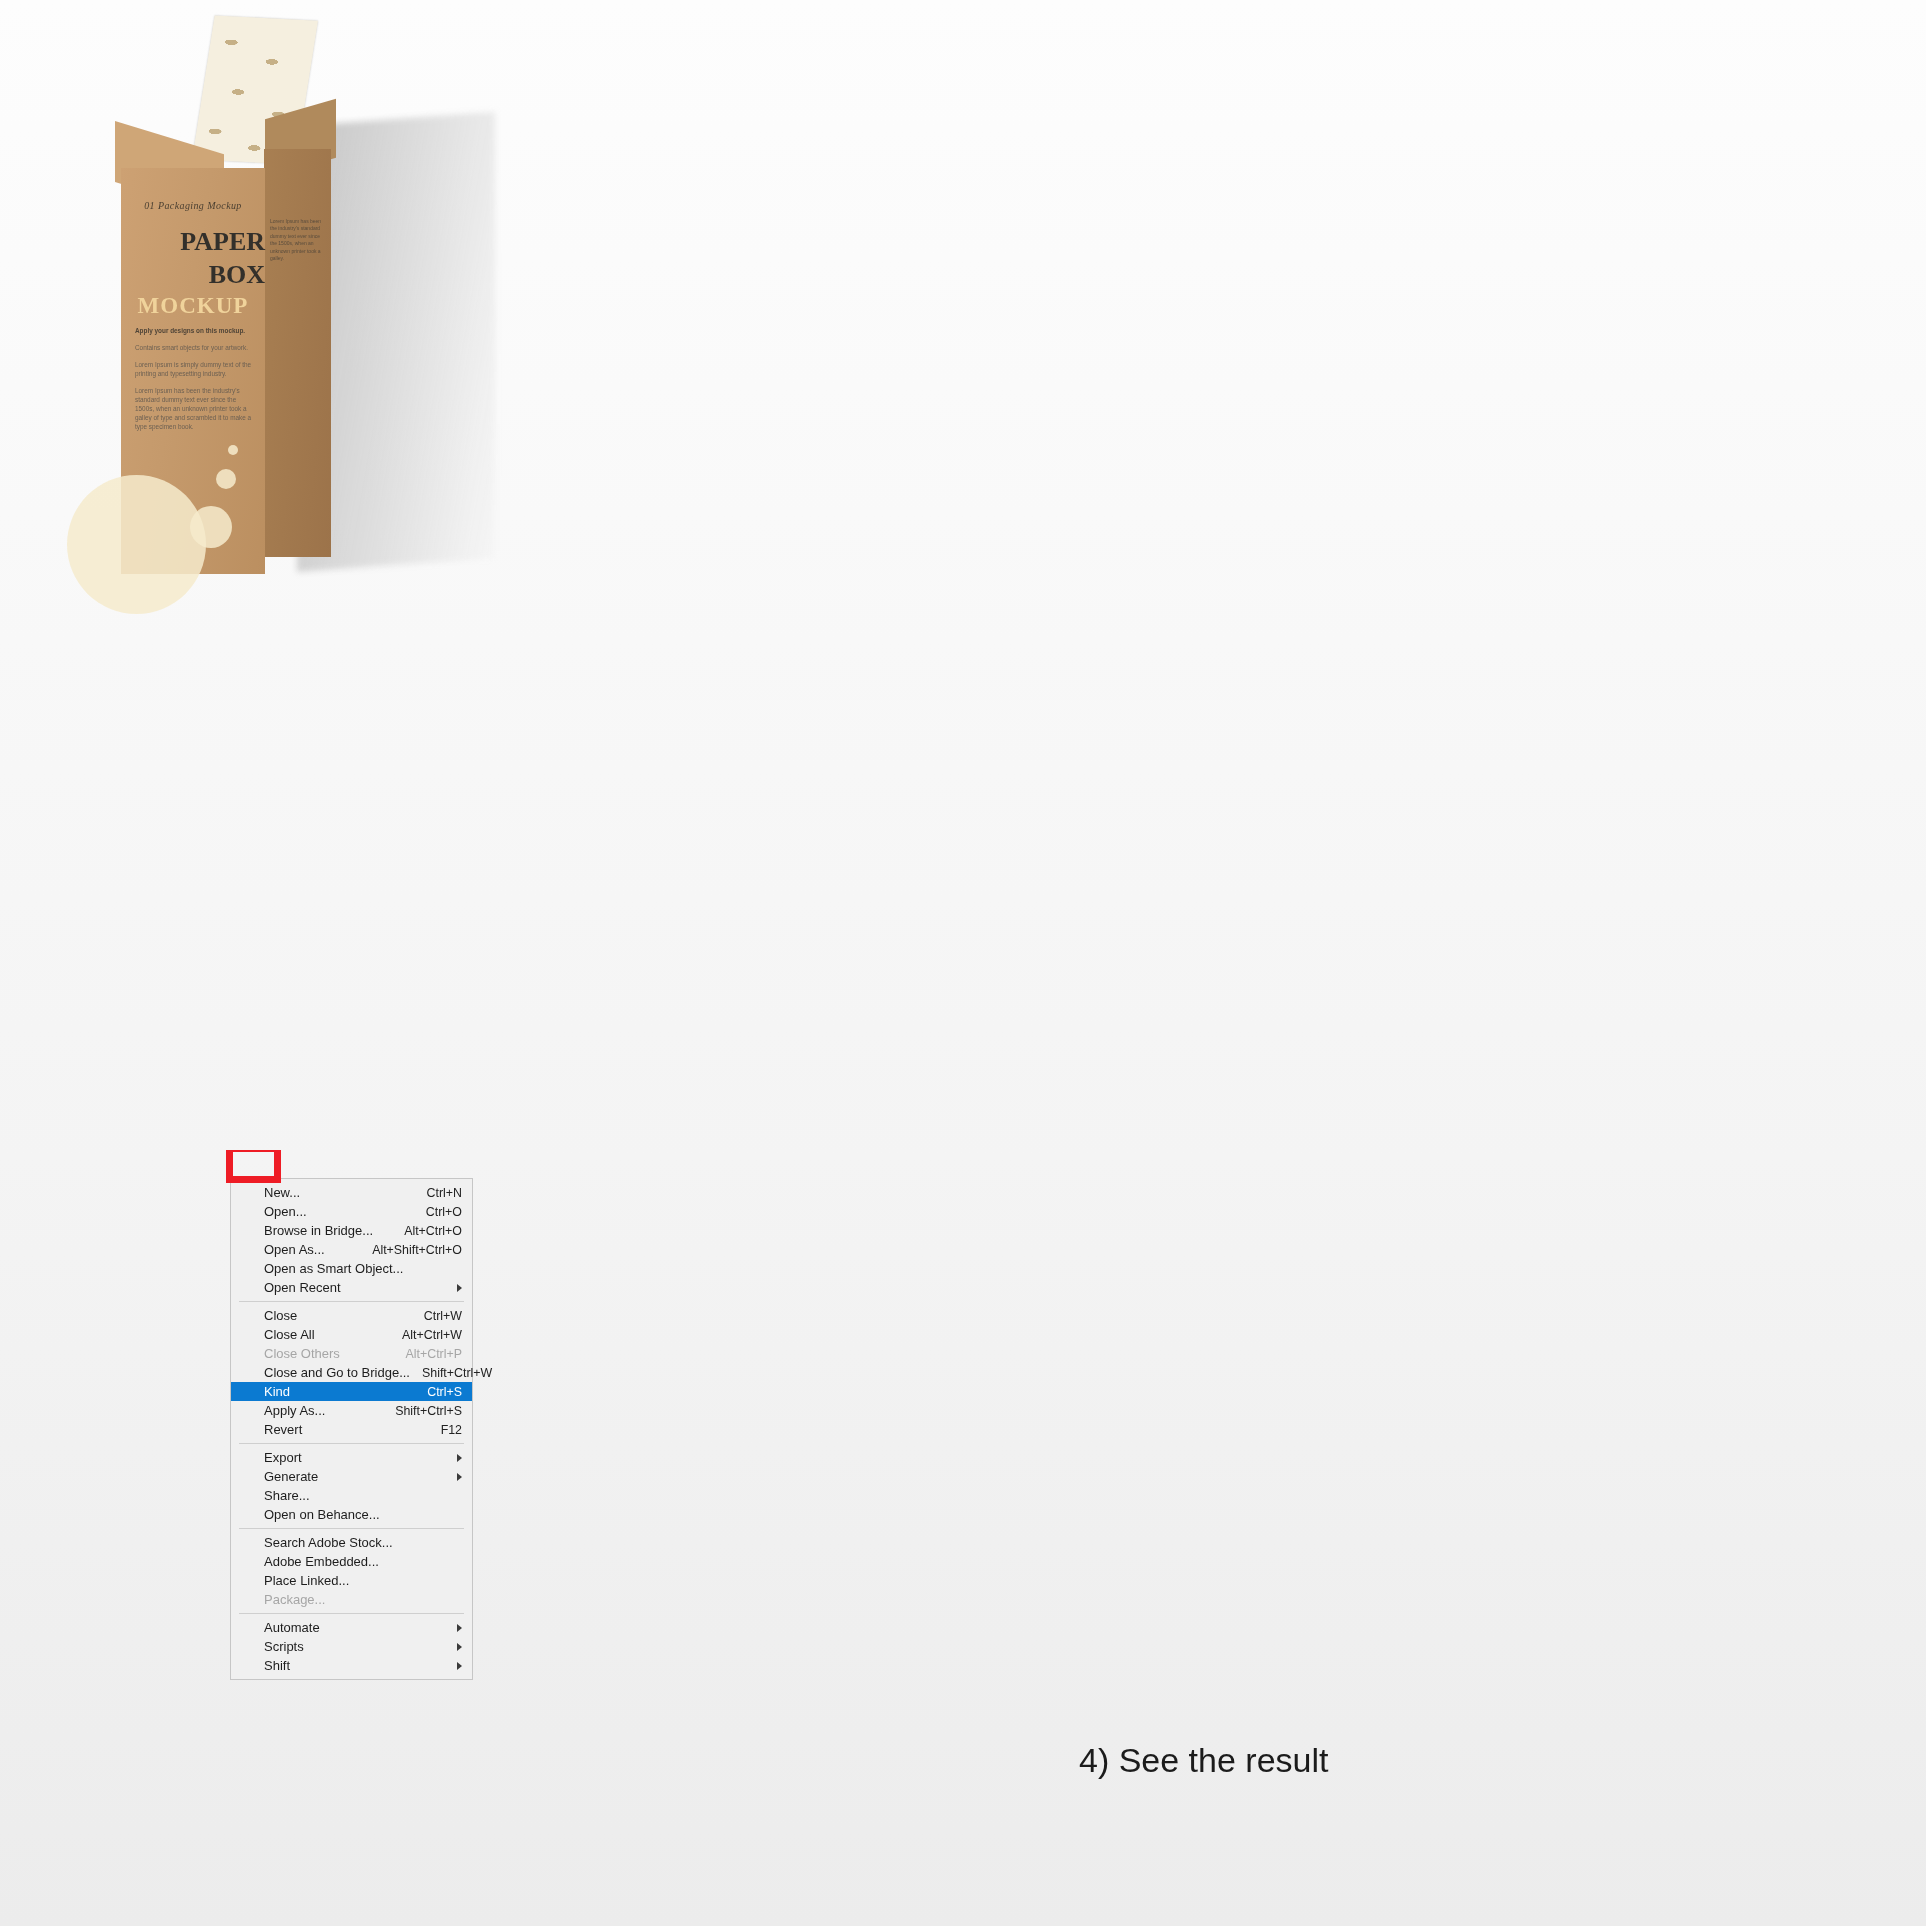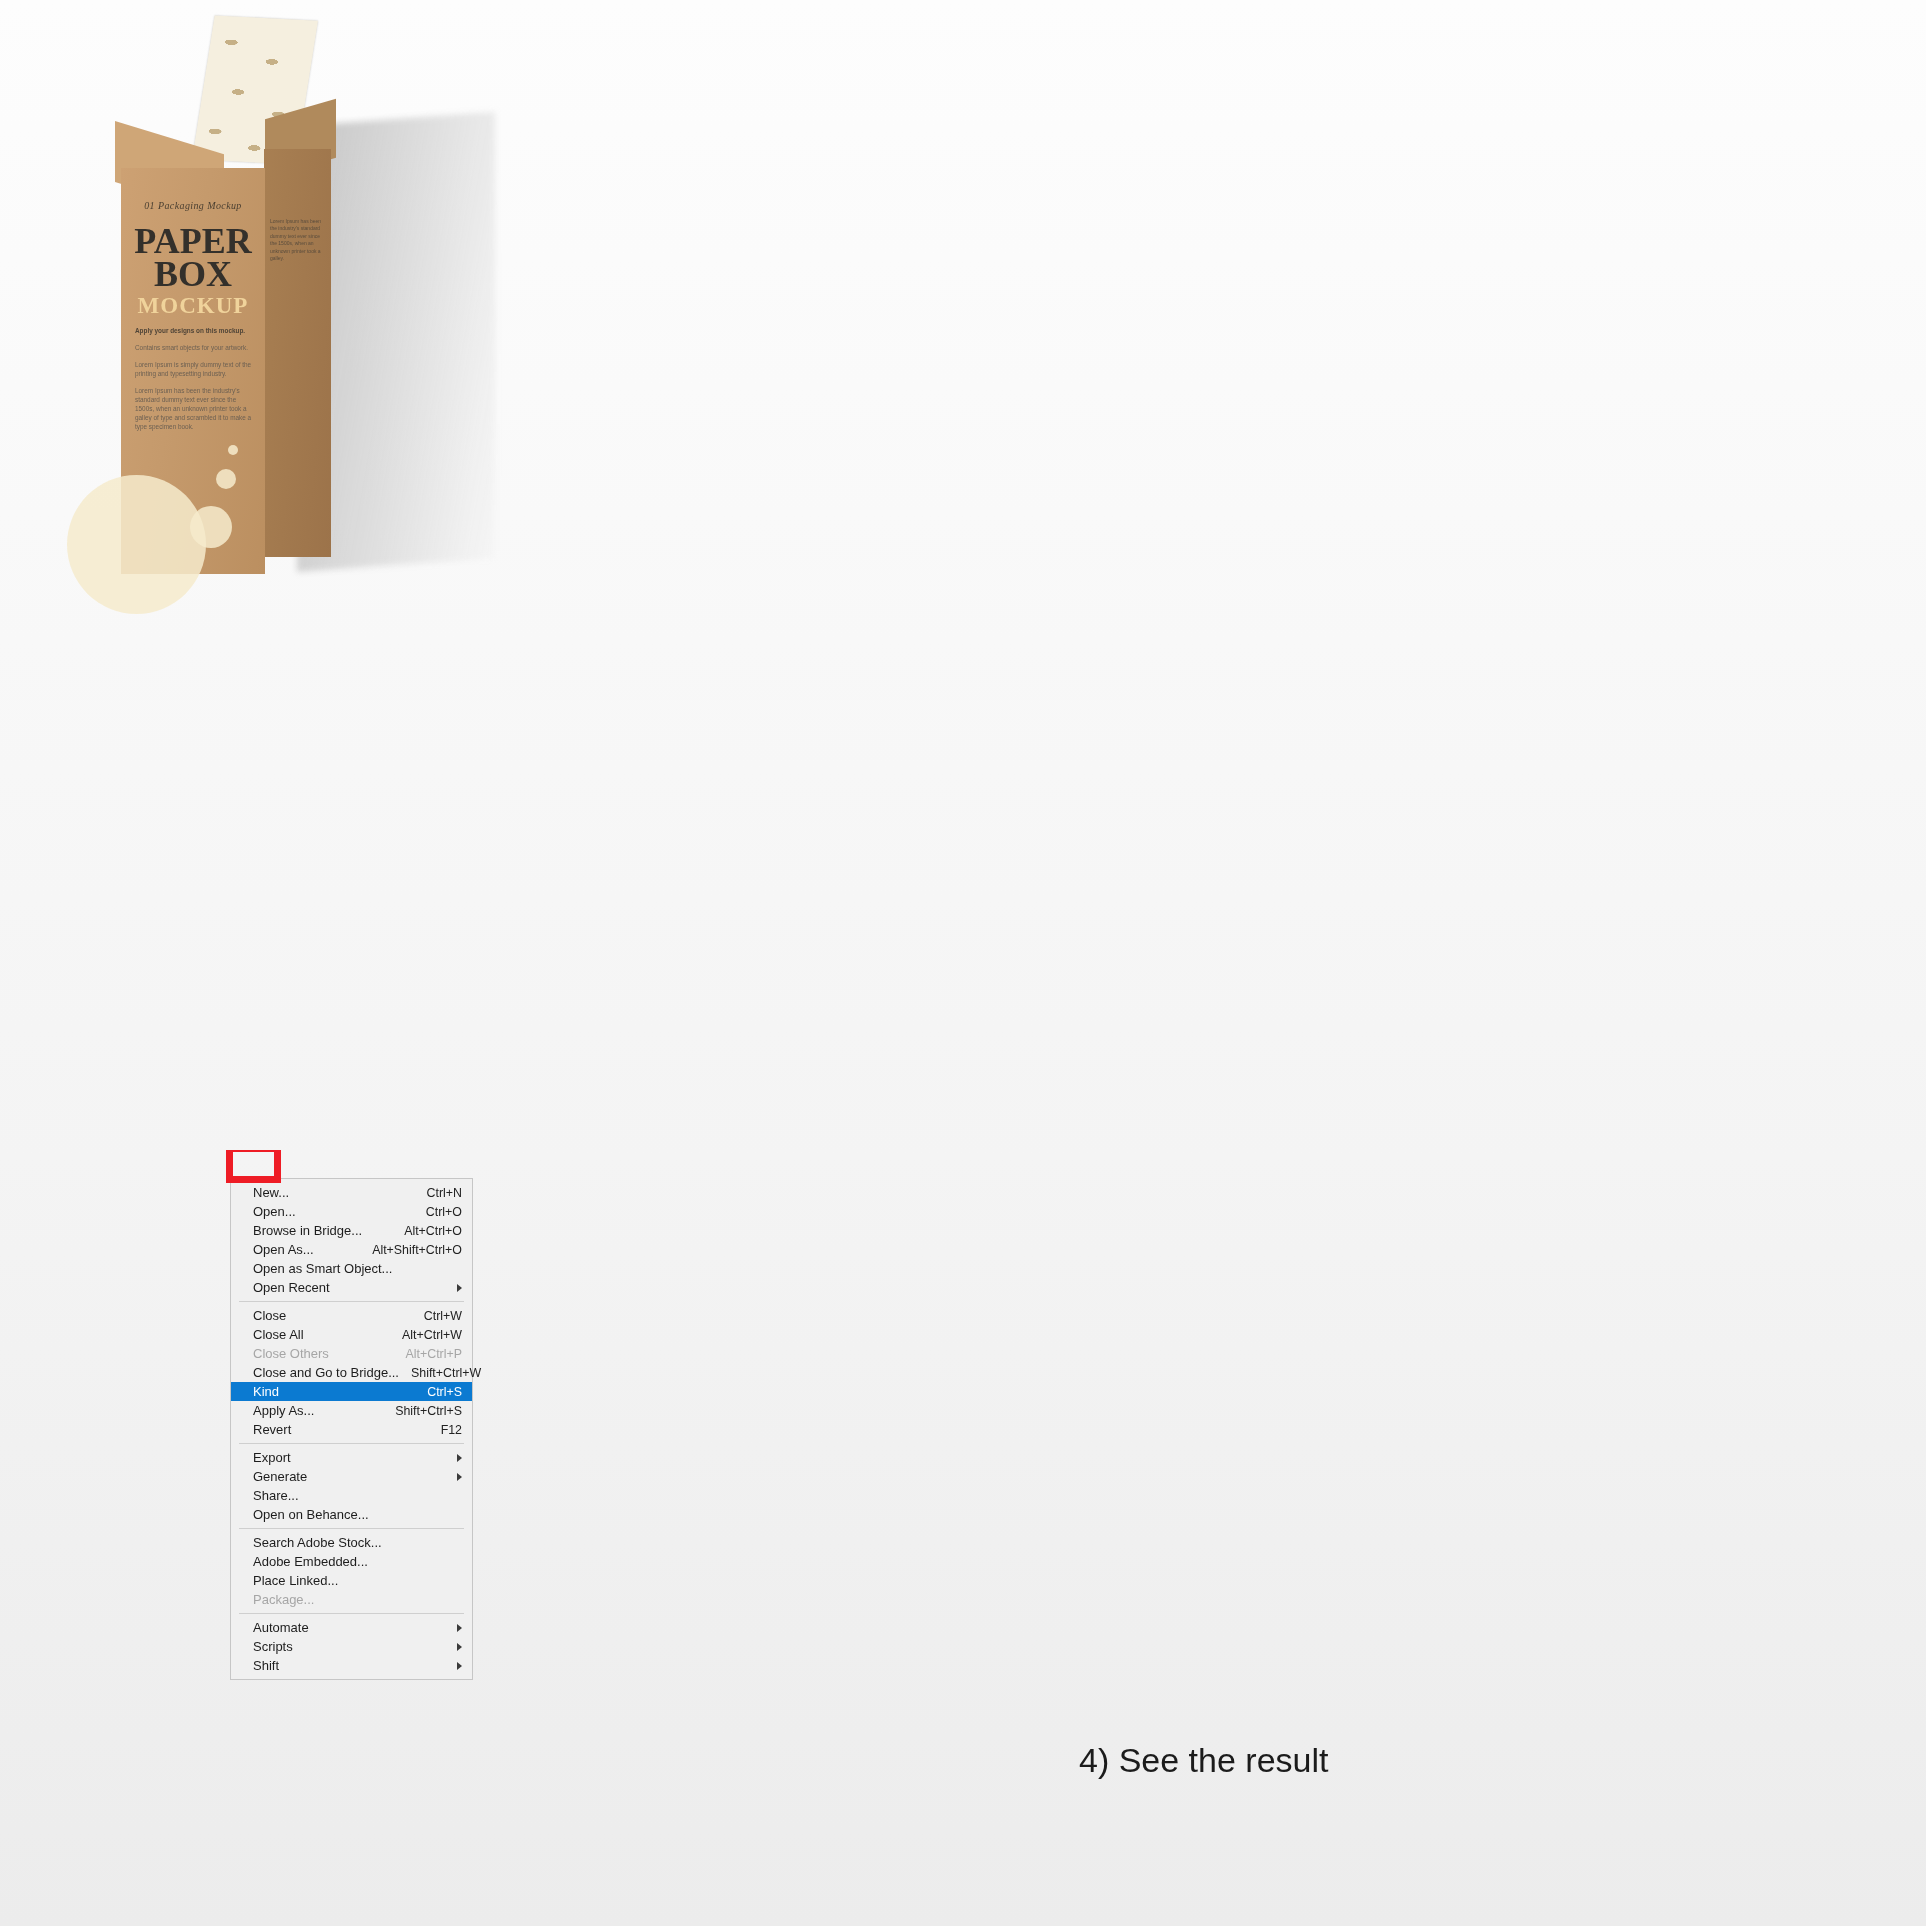--- a/index.html
+++ b/index.html
@@ -275,21 +275,21 @@
   
   #file-dropdown {
     position:absolute; left:30px; top:28px; width:243px;
     background:#f0f0f0; border:1px solid #c6c6c6; z-index:20;
     padding:4px 0; font-size:13px; color:#1d1d1d;
   }
   .menu-item {
     height:19px; display:flex; align-items:center; padding:0 10px 0 22px;
     position:relative; white-space:nowrap;
   }
-  .menu-item .mi-label { flex:1; }
+  .menu-item .mi-label { flex:1;margin-left:11px; }
   .menu-item .mi-accel { color:#222; font-size:12.4px; margin-left:12px; }
   .menu-item.disabled .mi-label,
   .menu-item.disabled .mi-accel { color:#a6a6a6; }
   .menu-item.highlight { background:#0b7ad1; }
   .menu-item.highlight .mi-label,
   .menu-item.highlight .mi-accel { color:#ffffff; }
   .menu-item .submenu-arrow {
     width:0; height:0; border-left:5px solid #3a3a3a;
     border-top:4px solid transparent; border-bottom:4px solid transparent;
     margin-left:10px;
@@ -336,23 +336,23 @@
       radial-gradient(ellipse 14px 6px at 76% 66%, rgba(182,155,105,.75) 0 45%, transparent 46%),
       radial-gradient(ellipse 14px 6px at 18% 80%, rgba(182,155,105,.75) 0 45%, transparent 46%),
       radial-gradient(ellipse 14px 6px at 58% 90%, rgba(182,155,105,.75) 0 45%, transparent 46%);
   }
   .box-script {
     position:absolute; left:0; right:0; top:32px; text-align:center;
     font-family:"Liberation Serif", serif; font-style:italic;
     font-size:10px; color:#4a3f31; letter-spacing:0.4px;
   }
   .box-h1 {
-    position:absolute; left:0; right:0; top:57px; text-align:center;
+    position:absolute; left:0; right:0; top:57px; text-align:right;
     font-family:"Liberation Serif", serif; font-weight:bold;
-    font-size:36px; line-height:33px; color:#33302b; letter-spacing:0px;
+    font-size:26px; line-height:33px; color:#33302b; letter-spacing:0px;
   }
   .box-h2 {
     position:absolute; left:0; right:0; top:125px; text-align:center;
     font-family:"Liberation Serif", serif; font-weight:bold;
     font-size:23px; color:#f0d39b; letter-spacing:1px;
   }
   .box-body {
     position:absolute; left:14px; right:12px; top:158px;
     font-size:6.4px; line-height:9px; color:#4f4437;
   }

